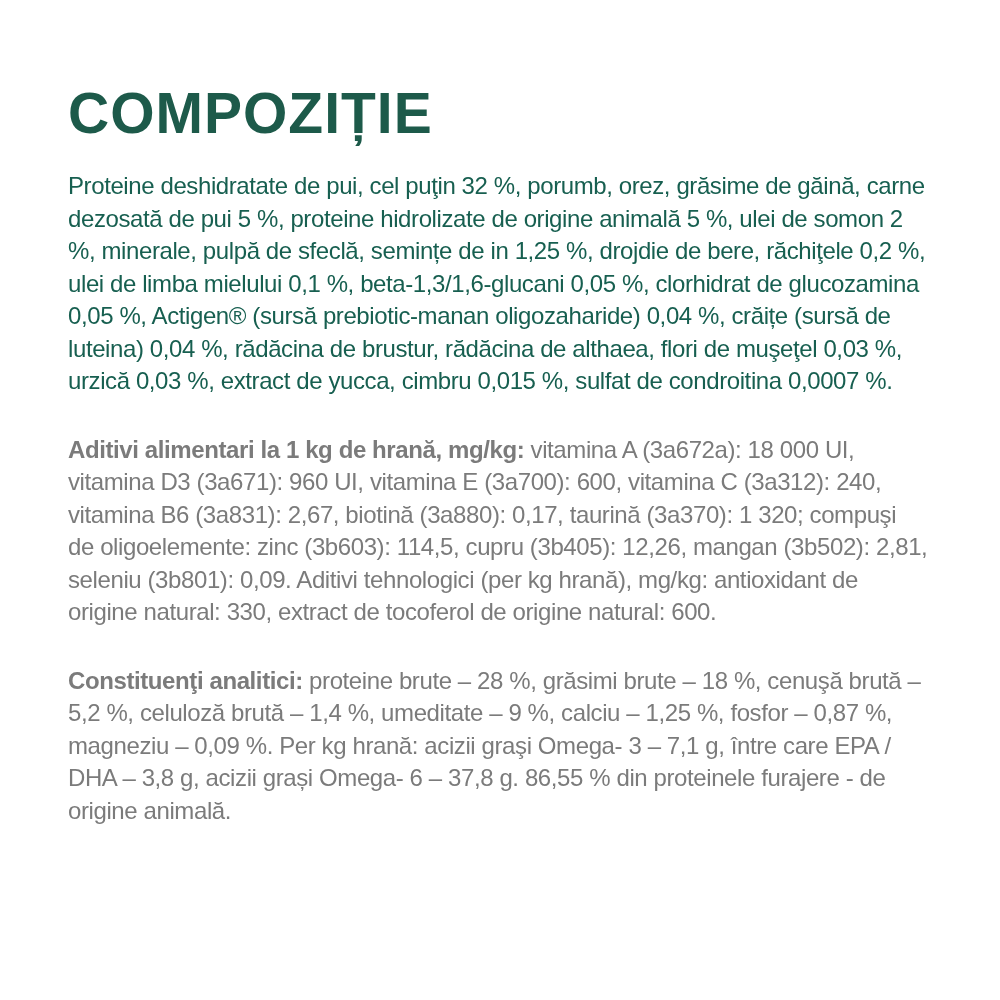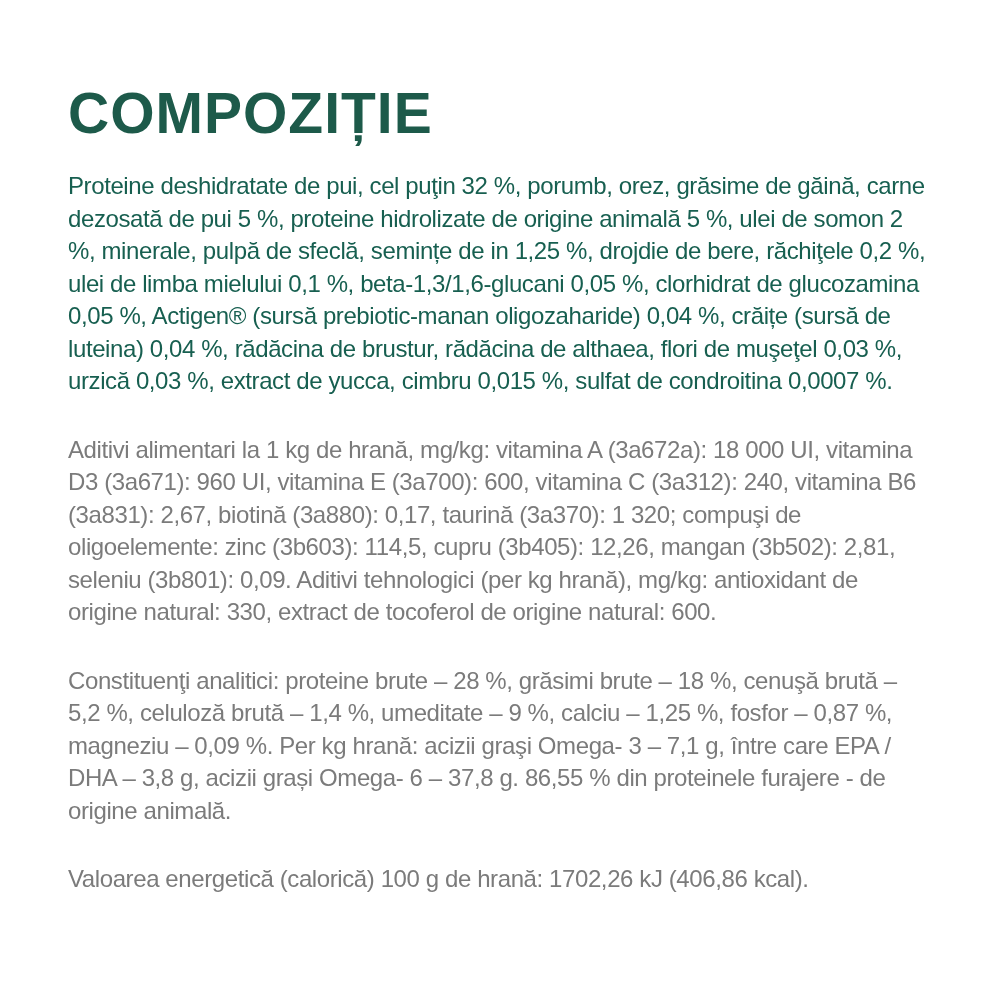--- a/index.html
+++ b/index.html
@@ -33,30 +33,29 @@
     width:860px;
     font-size:24px;
     line-height:32.5px;
     letter-spacing:-0.4px;
     margin-top:36px;
     font-weight:400;
   }
   p.first{margin-top:8px;}
   p.teal{color:var(--body-teal);}
   p.gray{color:var(--body-gray);}
-  p.para strong{font-weight:400;}
+  p.para strong{font-weight:700;}
 </style>
 </head>
 <body>
 
 <main class="panel">
 
   <h1 class="title">COMPOZIȚIE</h1>
 
   <p class="para teal first"><span>Proteine deshidratate de pui, cel puţin 32 %, porumb, orez, grăsime de găină, carne dezosată de pui 5 %, proteine hidrolizate de origine animală 5 %, ulei de somon 2 %, minerale, pulpă de sfeclă, semințe de in 1,25 %, drojdie de bere, răchiţele 0,2 %, ulei de limba mielului 0,1 %, beta-1,3/1,6-glucani 0,05 %, clorhidrat de glucozamina 0,05 %, Actigen® (sursă prebiotic-manan oligozaharide) 0,04 %, crăițe (sursă de luteina) 0,04 %, rădăcina de brustur, rădăcina de althaea, flori de muşeţel 0,03 %, urzică 0,03 %, extract de yucca, cimbru 0,015 %, sulfat de condroitina 0,0007 %.</span></p>
 
   <p class="para gray"><strong>Aditivi alimentari la 1 kg de hrană, mg/kg:</strong> <span>vitamina A (3a672a): 18 000 UI, vitamina D3 (3a671): 960 UI, vitamina E (3a700): 600, vitamina C (3a312): 240, vitamina B6 (3a831): 2,67, biotină (3a880): 0,17, taurină (3a370): 1 320; compuşi de oligoelemente: zinc (3b603): 114,5, cupru (3b405): 12,26, mangan (3b502): 2,81, seleniu (3b801): 0,09. Aditivi tehnologici (per kg hrană), mg/kg: antioxidant de origine natural: 330, extract de tocoferol de origine natural: 600.</span></p>
 
   <p class="para gray"><strong>Constituenţi analitici:</strong> <span>proteine brute – 28 %, grăsimi brute – 18 %, cenuşă brută – 5,2 %, celuloză brută – 1,4 %, umeditate – 9 %, calciu – 1,25 %, fosfor – 0,87 %, magneziu – 0,09 %. Per kg hrană: acizii graşi Omega- 3 – 7,1 g, între care EPA / DHA – 3,8 g, acizii grași Omega- 6 – 37,8 g. 86,55 % din proteinele furajere - de origine animală.</span></p>
 
-  <p class="para gray"><strong>Valoarea energetică (calorică) 100 g de hrană:</strong> <span>1702,26 kJ (406,86 kcal).</span></p>
 
 </main>
 
 </body></html>

